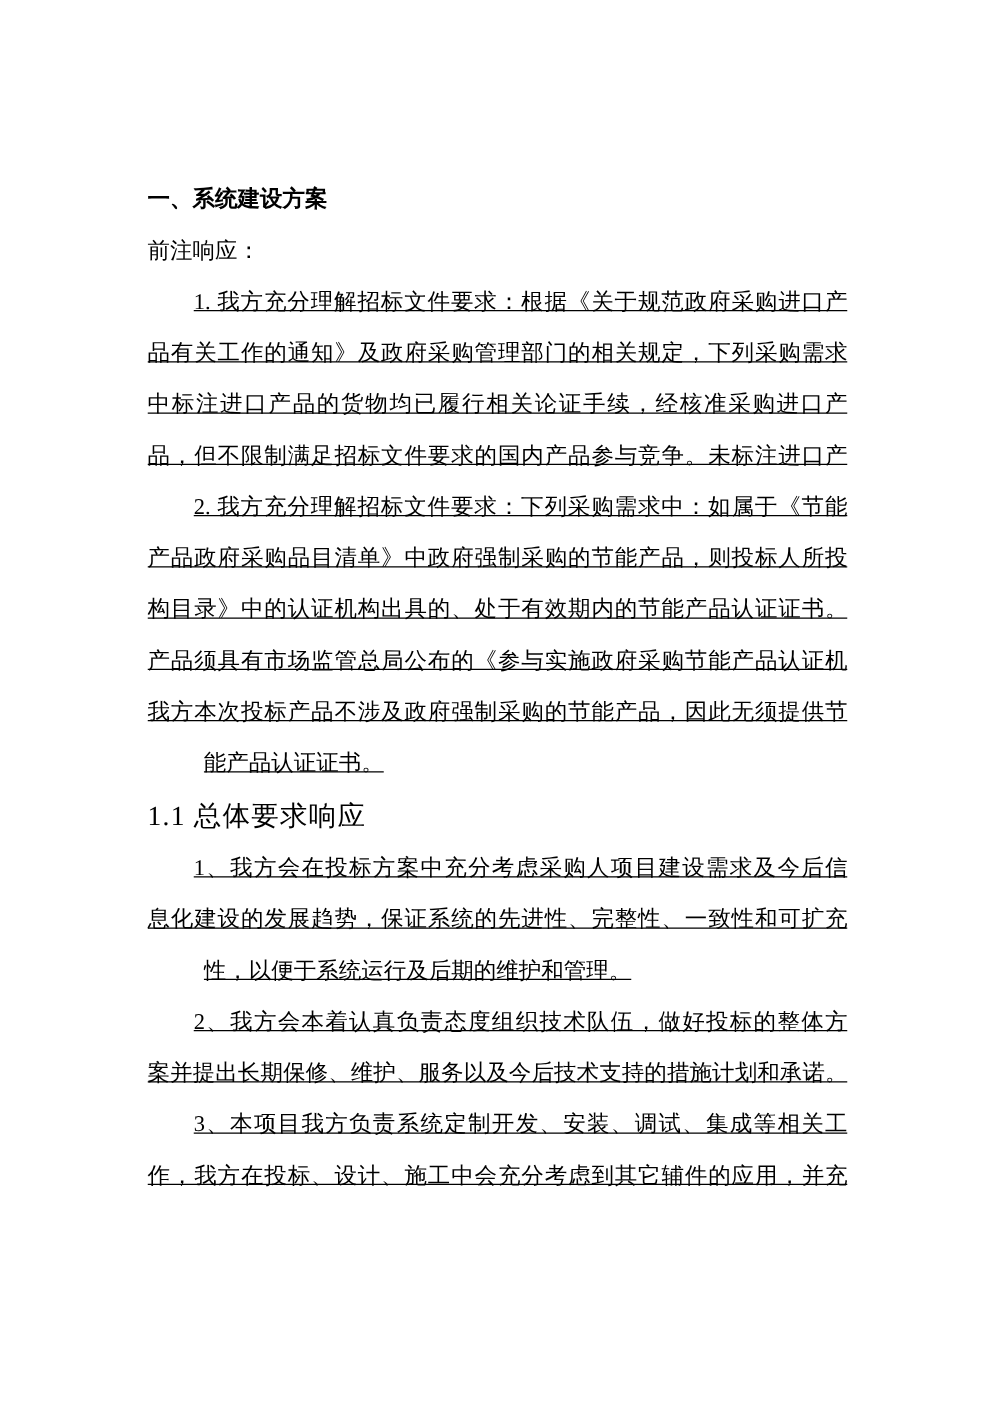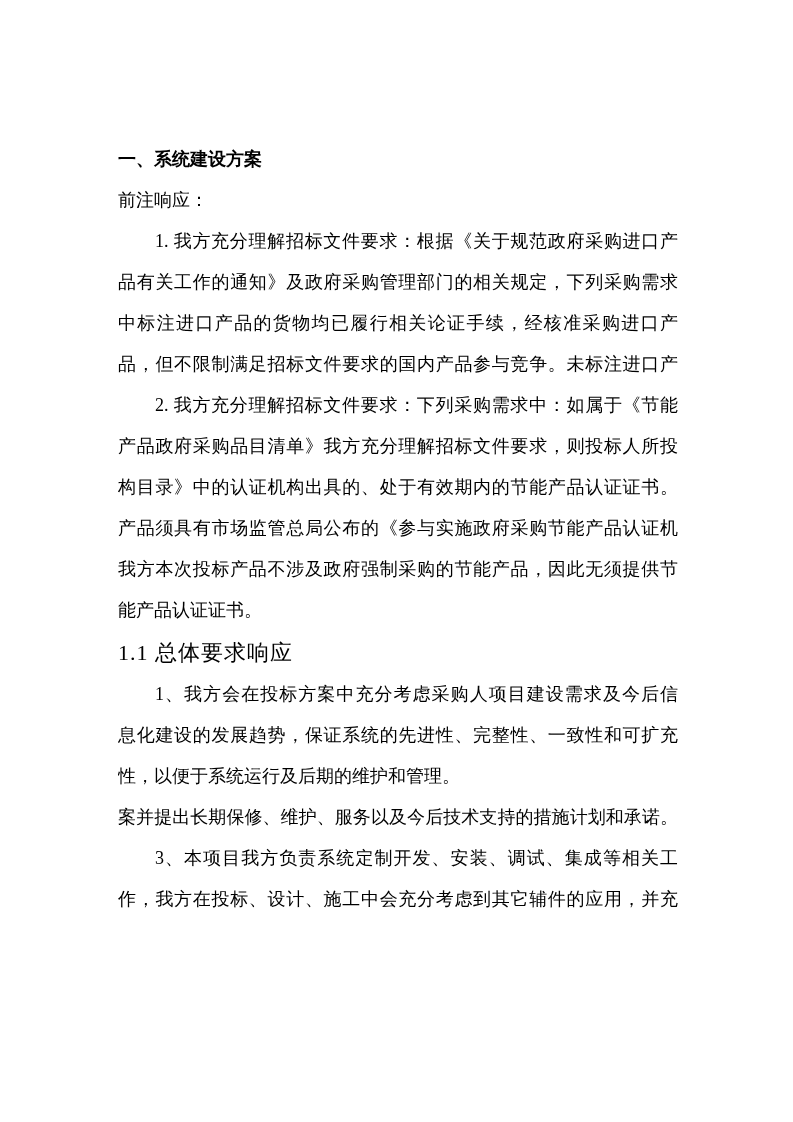--- a/index.html
+++ b/index.html
@@ -33,64 +33,67 @@
     line-height: 43px;
     letter-spacing: 1px;
     white-space: nowrap;
   }
   .label {
     font-size: 18px;
     line-height: 41px;
   }
   .para {
     margin: 0;
+    text-decoration: underline;
   }
   .line {
     font-size: 18px;
     line-height: 41px;
     text-align: justify;
     text-align-last: justify;
     overflow: hidden;
     white-space: nowrap;
   }
   .line.short {
     text-align-last: left;
+    margin-left: 45px;
   }
   .line.first {
     text-indent: 37px;
   }
 </style>
 </head>
 <body>
 
 <main class="doc">
   <section>
       <div class="heading1">一、系统建设方案</div>
       <div class="label">前注响应：</div>
       <div class="para">
         <div class="line first">1. 我方充分理解招标文件要求：根据《关于规范政府采购进口产</div>
         <div class="line">品有关工作的通知》及政府采购管理部门的相关规定，下列采购需求</div>
         <div class="line">中标注进口产品的货物均已履行相关论证手续，经核准采购进口产</div>
         <div class="line">品，但不限制满足招标文件要求的国内产品参与竞争。未标注进口产</div>
       </div>
       <div class="para">
         <div class="line first">2. 我方充分理解招标文件要求：下列采购需求中：如属于《节能</div>
-        <div class="line">产品政府采购品目清单》我方充分理解招标文件要求，则投标人所投</div>
+        <div class="line">产品政府采购品目清单》中政府强制采购的节能产品，则投标人所投</div>
         <div class="line">构目录》中的认证机构出具的、处于有效期内的节能产品认证证书。</div>
         <div class="line">产品须具有市场监管总局公布的《参与实施政府采购节能产品认证机</div>
         <div class="line">我方本次投标产品不涉及政府强制采购的节能产品，因此无须提供节</div>
         <div class="line short">能产品认证证书。</div>
       </div>
       <div class="heading2">1.1 总体要求响应</div>
       <div class="para">
         <div class="line first">1、我方会在投标方案中充分考虑采购人项目建设需求及今后信</div>
         <div class="line">息化建设的发展趋势，保证系统的先进性、完整性、一致性和可扩充</div>
         <div class="line short">性，以便于系统运行及后期的维护和管理。</div>
       </div>
       <div class="para">
+        <div class="line first">2、我方会本着认真负责态度组织技术队伍，做好投标的整体方</div>
         <div class="line">案并提出长期保修、维护、服务以及今后技术支持的措施计划和承诺。</div>
       </div>
       <div class="para">
         <div class="line first">3、本项目我方负责系统定制开发、安装、调试、集成等相关工</div>
         <div class="line">作，我方在投标、设计、施工中会充分考虑到其它辅件的应用，并充</div>
       </div>
     </section>
 </main>
 
 </body></html>

